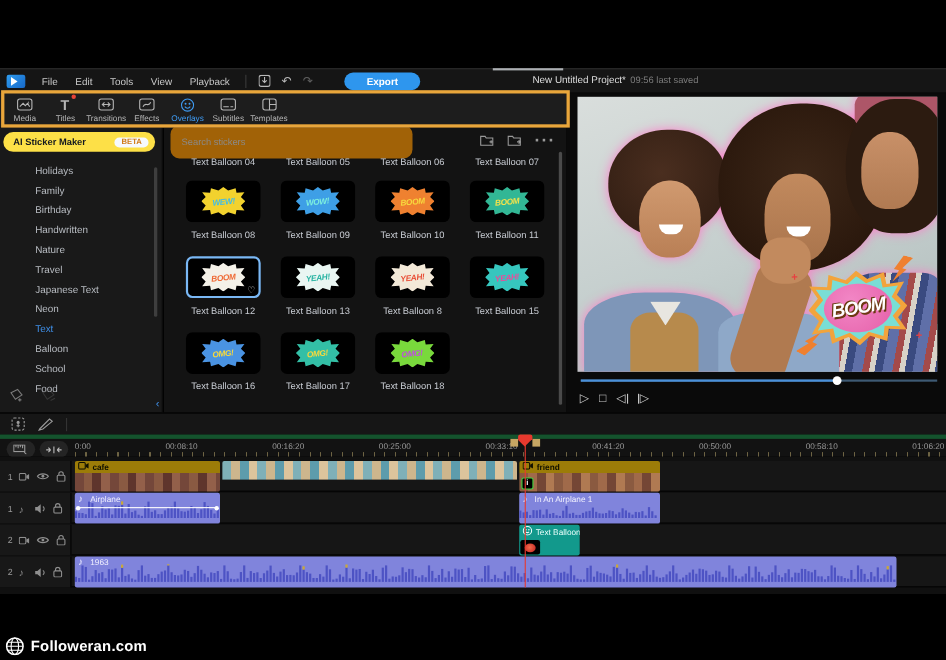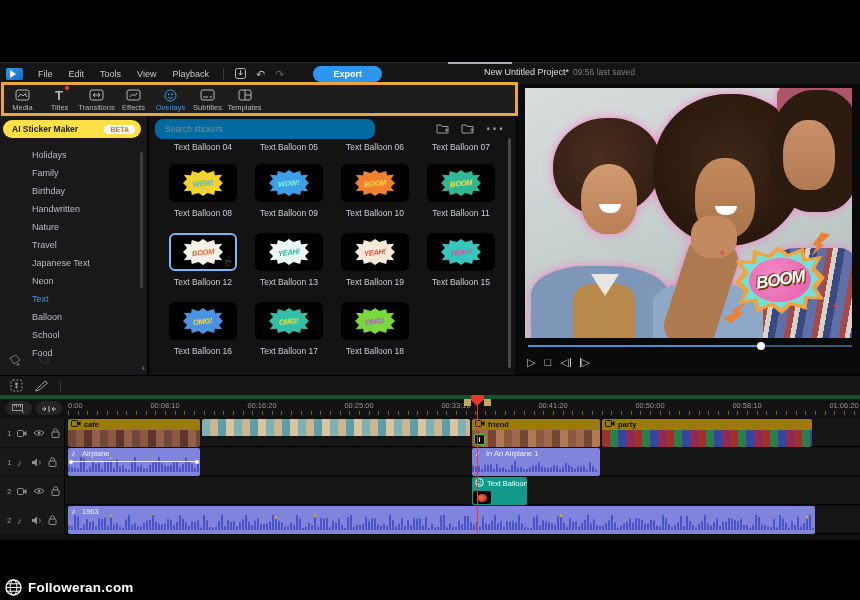--- a/index.html
+++ b/index.html
@@ -38,21 +38,21 @@
   .cat-list{position:absolute;left:0;top:30px;width:148px;}
   .cat{font-size:9px;color:#b8bcc2;padding:4px 0 4px 32px;cursor:pointer;}
   .cat.active{color:#3f8fe8;}
   .side-scroll{position:absolute;right:4px;top:36px;width:3px;height:136px;border-radius:2px;background:#3e3e3e;}
   .side-tools{position:absolute;left:8px;bottom:4px;display:flex;gap:14px;color:#6e6e6e;}
   .collapse-arrow{position:absolute;right:2px;bottom:2px;color:#3f8fe8;font-size:10px;cursor:pointer;}
 
   
   .stickers{position:absolute;left:149px;top:116px;width:366px;height:259px;background:#131313;overflow:hidden;}
   .search-row{position:absolute;left:6px;top:4px;width:354px;height:18px;display:flex;align-items:center;}
-  .search-input{width:220px;height:20px;background:#0369a1;border:none;border-radius:8px;color:#cfcfcf;font-size:8.5px;padding:0 10px;outline:none;}
+  .search-input{width:220px;height:30px;background:#a16207;border:none;border-radius:8px;color:#cfcfcf;font-size:8.5px;padding:0 10px;outline:none;}
   .search-input::placeholder{color:#8a8a8a;}
   .search-icons{position:absolute;right:4px;display:flex;gap:12px;color:#9a9a9a;align-items:center;}
   .grid{position:absolute;left:11px;top:26px;display:grid;grid-template-columns:repeat(4,86px);}
   .lab-cell{height:22px;display:flex;align-items:flex-start;justify-content:center;font-size:8.5px;color:#c9cdd4;}
   .cell{height:69px;display:flex;flex-direction:column;align-items:center;cursor:pointer;}
   .thumb{width:68px;height:38px;background:#000;border-radius:6px;position:relative;display:flex;align-items:center;justify-content:center;border:2px solid transparent;}
   .thumb.sel{border-color:#7ab8f5;}
   .thumb .heart{position:absolute;right:3px;bottom:1px;color:#dcdcdc;font-size:8px;}
   .burst{width:40px;height:26px;clip-path:polygon(50% 0%,61% 12%,78% 4%,80% 20%,98% 18%,90% 35%,100% 50%,90% 65%,98% 82%,80% 80%,78% 96%,61% 88%,50% 100%,39% 88%,22% 96%,20% 80%,2% 82%,10% 65%,0% 50%,10% 35%,2% 18%,20% 20%,22% 4%,39% 12%);display:flex;align-items:center;justify-content:center;}
   .burst span{font-size:7.5px;font-weight:900;font-style:italic;transform:rotate(-6deg);letter-spacing:-.3px;}
@@ -342,21 +342,21 @@
             </div>
           </div>
           <div class="c-label">Text Balloon 13</div>
         </div>
         <div class="cell">
           <div class="thumb">
             <div class="burst" style="background: rgb(243, 233, 216);">
               <span style="color: rgb(232, 79, 55);">YEAH!</span>
             </div>
           </div>
-          <div class="c-label">Text Balloon 19</div>
+          <div class="c-label">Text Balloon 8</div>
         </div>
         <div class="cell">
           <div class="thumb">
             <div class="burst" style="background: rgb(54, 198, 190);">
               <span style="color: rgb(234, 75, 155);">YEAH!</span>
             </div>
           </div>
           <div class="c-label">Text Balloon 15</div>
         </div>
         <div class="cell">
@@ -594,30 +594,20 @@
         <div class="clip " style="left: 406px; top: 4px; width: 128px;">
           <div class="vhead">
             <span style="color: rgb(16, 16, 0);"><svg width="10" height="7" viewBox="0 0 10 7">
                 <rect x="0.5" y="0.5" width="6" height="6" rx="1" fill="none" stroke="currentColor"></rect>
                 <path d="M7 2.5L9.5 1v5L7 4.5z" fill="currentColor"></path>
               </svg></span>
             <span>friend</span>
           </div>
           <div class="vthumbs" style="background: repeating-linear-gradient(90deg, rgb(138, 90, 64) 0px, rgb(138, 90, 64) 8px, rgb(160, 106, 74) 8px, rgb(160, 106, 74) 16px, rgb(116, 70, 53) 16px, rgb(116, 70, 53) 24px, rgb(176, 122, 82) 24px, rgb(176, 122, 82) 32px);"></div>
           <div class="info-badge">i</div>
-        </div>
-        <div class="clip " style="left: 536px; top: 4px; width: 210px;">
-          <div class="vhead">
-            <span style="color: rgb(16, 16, 0);"><svg width="10" height="7" viewBox="0 0 10 7">
-                <rect x="0.5" y="0.5" width="6" height="6" rx="1" fill="none" stroke="currentColor"></rect>
-                <path d="M7 2.5L9.5 1v5L7 4.5z" fill="currentColor"></path>
-              </svg></span>
-            <span>party</span>
-          </div>
-          <div class="vthumbs" style="background: repeating-linear-gradient(90deg, rgb(160, 48, 48) 0px, rgb(160, 48, 48) 8px, rgb(42, 128, 72) 8px, rgb(42, 128, 72) 16px, rgb(48, 72, 160) 16px, rgb(48, 72, 160) 24px, rgb(143, 42, 88) 24px, rgb(143, 42, 88) 32px);"></div>
         </div>
         <div class="clip audio" style="left: 2px; top: 33px; width: 132px;">
           <div class="ahead">
             <span style="color: rgb(238, 238, 255);"><svg width="8" height="9" viewBox="0 0 8 9">
                 <text x="0" y="8" font-size="9" fill="currentColor">♪</text>
               </svg></span>
             <span>Airplane</span>
           </div>
           <div class="wf"><svg width="132" height="16" xmlns="http://www.w3.org/2000/svg">
               <rect x="0" y="9.785297133566758" width="2" height="6.2147028664332415" fill="#4d53c4"></rect>

